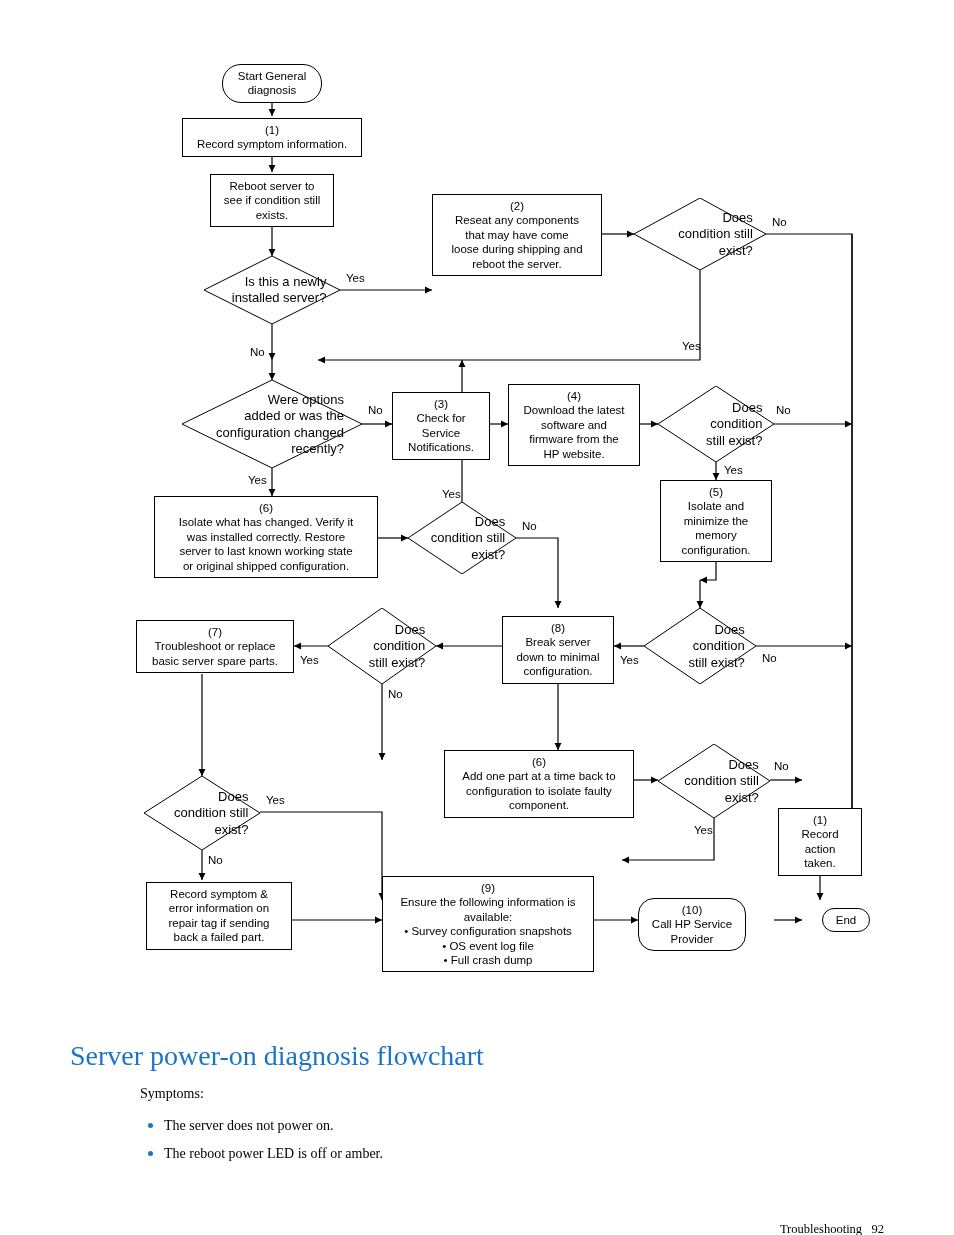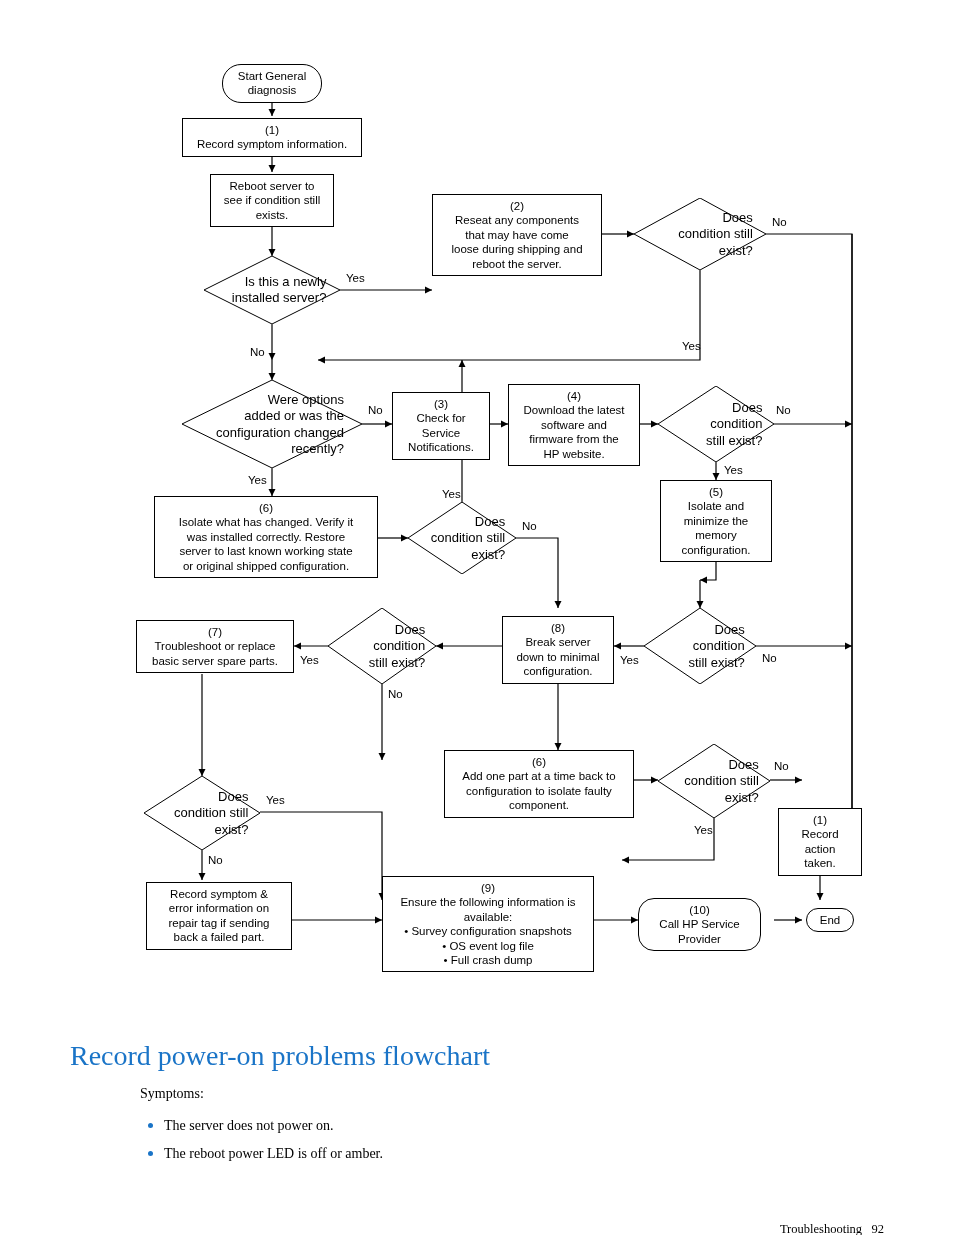--- a/index.html
+++ b/index.html
@@ -263,23 +263,23 @@
       </svg>
     <div class="dlabel">Does<br>condition still<br>exist?</div>
   </div>
 
   <div class="node" style="left:696px;top:748px;width:84px;"><span>(1)<br>Record action<br>taken.</span></div>
 
   <div class="node" style="left:64px;top:822px;width:146px;"><span>Record symptom &amp;<br>error information on<br>repair tag if sending<br>back a failed part.</span></div>
 
   <div class="node" style="left:300px;top:816px;width:212px;text-align:center"><span>(9)<br>Ensure the following information is<br>available:<br>• Survey configuration snapshots<br>• OS event log file<br>• Full crash dump</span></div>
 
-  <div class="node terminator" style="left:556px;top:838px;width:123px;"><span>(10)<br>Call HP Service<br>Provider</span></div>
-
-  <div class="node terminator" style="left:724px;top:848px;width:48px;"><span>End</span></div>
+  <div class="node terminator" style="left:556px;top:838px;width:108px;"><span>(10)<br>Call HP Service<br>Provider</span></div>
+
+  <div class="node terminator" style="left:740px;top:848px;width:48px;"><span>End</span></div>
 
   <span class="edge-label" style="left:264px;top:212px">Yes</span>
   <span class="edge-label" style="left:168px;top:286px">No</span>
   <span class="edge-label" style="left:690px;top:156px">No</span>
   <span class="edge-label" style="left:600px;top:280px">Yes</span>
   <span class="edge-label" style="left:286px;top:344px">No</span>
   <span class="edge-label" style="left:166px;top:414px">Yes</span>
   <span class="edge-label" style="left:694px;top:344px">No</span>
   <span class="edge-label" style="left:642px;top:404px">Yes</span>
   <span class="edge-label" style="left:360px;top:428px">Yes</span>
@@ -288,21 +288,21 @@
   <span class="edge-label" style="left:306px;top:628px">No</span>
   <span class="edge-label" style="left:538px;top:594px">Yes</span>
   <span class="edge-label" style="left:680px;top:592px">No</span>
   <span class="edge-label" style="left:184px;top:734px">Yes</span>
   <span class="edge-label" style="left:126px;top:794px">No</span>
   <span class="edge-label" style="left:612px;top:764px">Yes</span>
   <span class="edge-label" style="left:692px;top:700px">No</span>
 
 </div>
 
-<h1 class="section">Record power-on problems flowchart</h1>
+<h1 class="section">Server power-on diagnosis flowchart</h1>
 
 <p class="body-text">Symptoms:</p>
 <ul class="sym">
   <li>The server does not power on.</li>
   <li>The reboot power LED is off or amber.</li>
 </ul>
 
 <div class="footer">
   <span>Troubleshooting</span>&nbsp;&nbsp;&nbsp;<span>92</span>
 </div>

